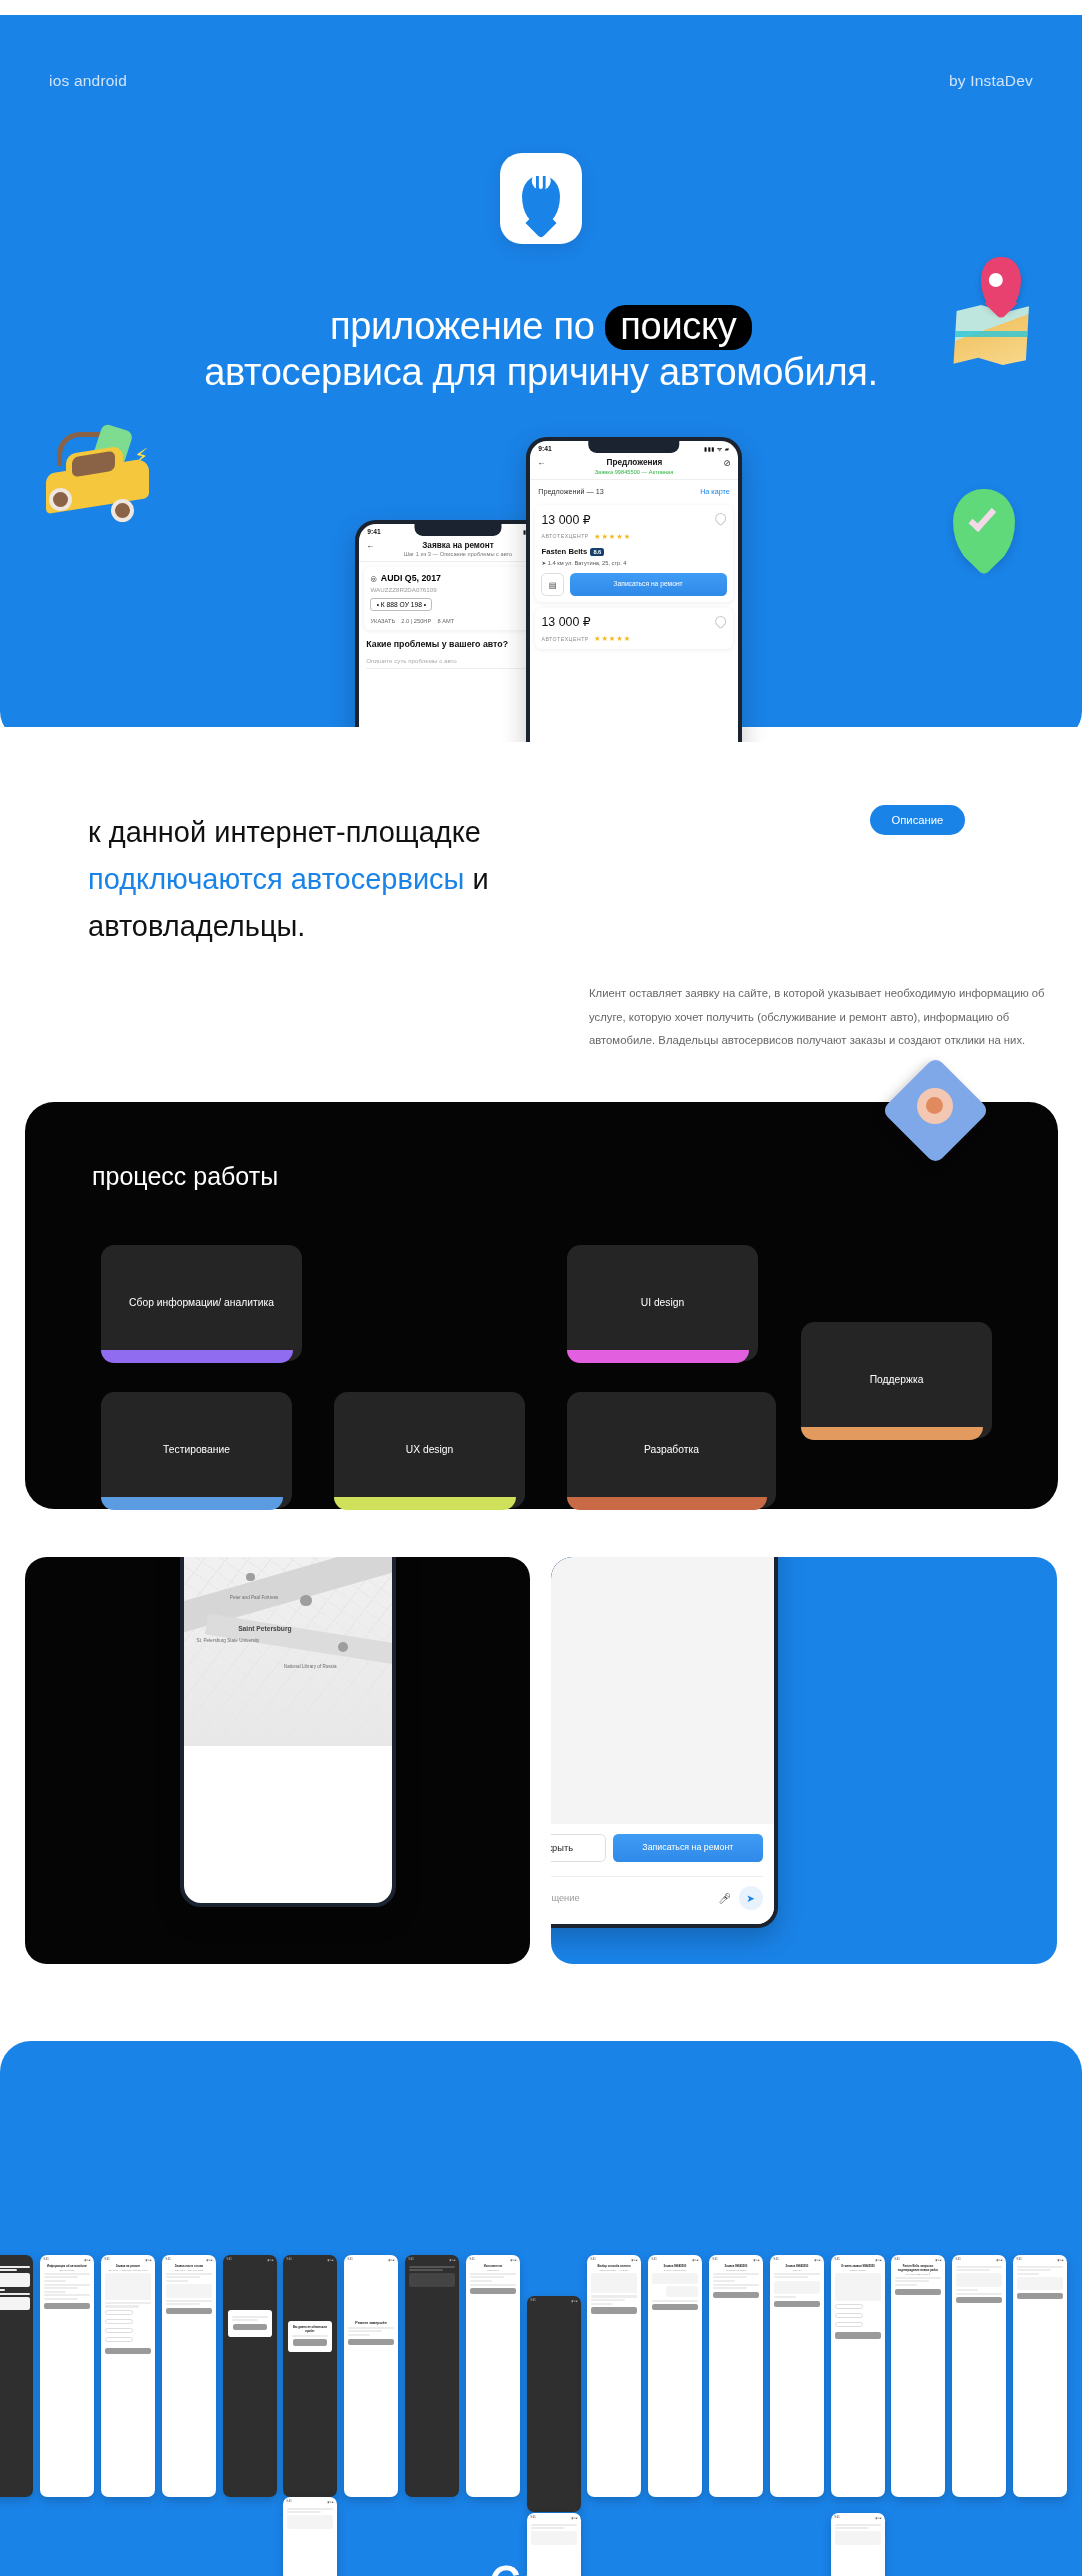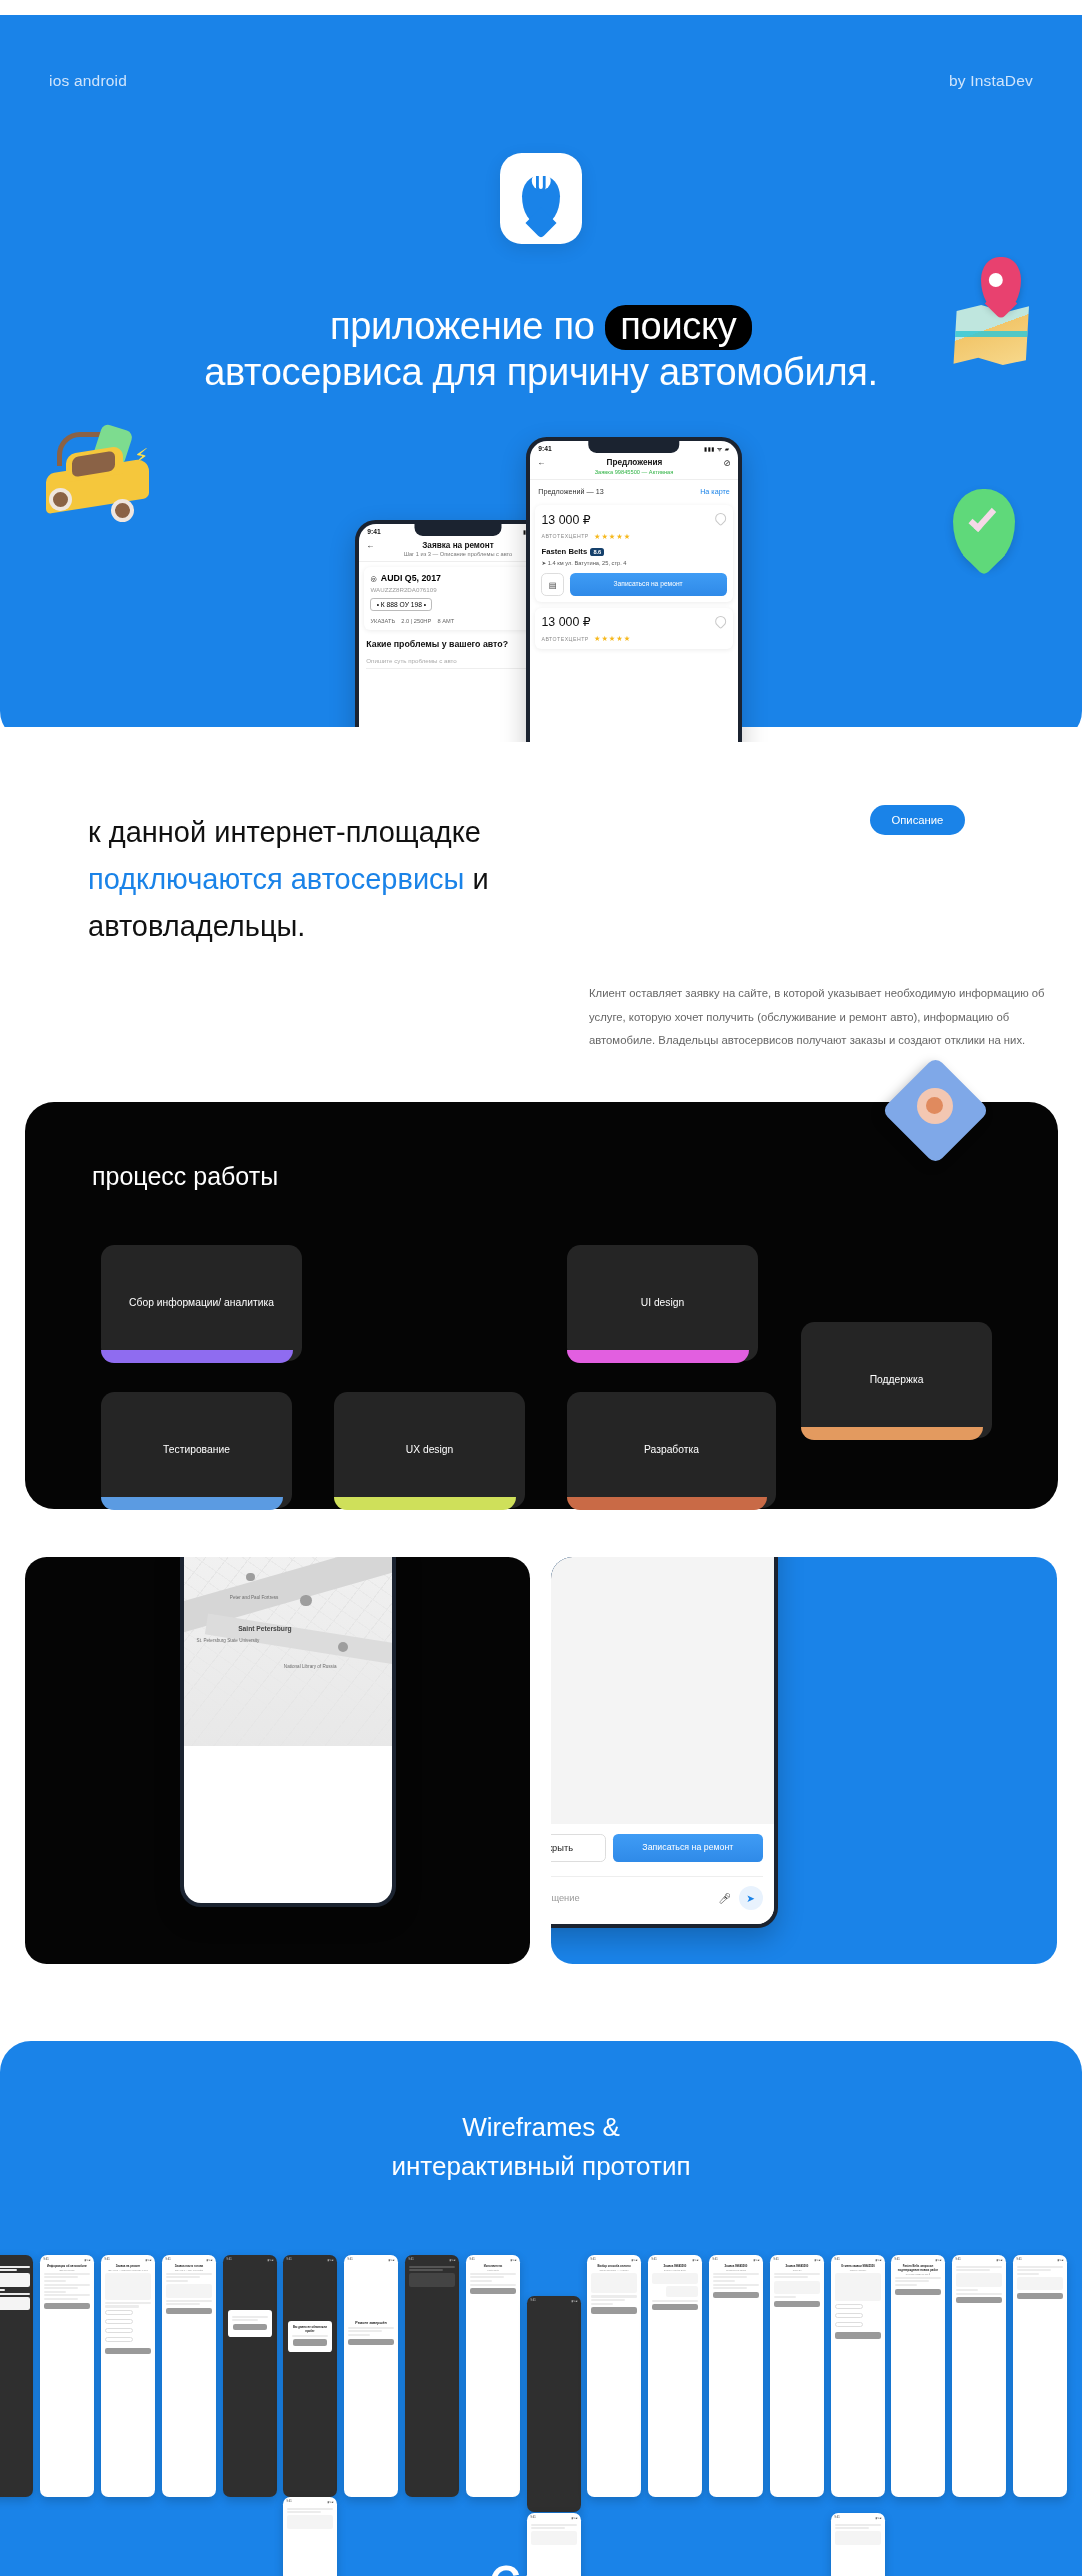--- a/index.html
+++ b/index.html
@@ -356,24 +356,20 @@
             <span style="font-size:10.3px;color:#333">🎤︎</span>
             <span style="width:24px;height:24px;border-radius:50%;background:#e8f2fd;color:#1a83e8;display:flex;align-items:center;justify-content:center;font-size:10.3px">➤</span>
           </div>
         </div>
       </div>
     </div>
   </div>
 </section>
 
 <section class="sec" id="wf">
-  <div id="wfTitle">
-    <span>Wireframes &amp;</span><br>
-    <span>интерактивный прототип</span>
-  </div>
 
   <div class="wfgrid">
     <div class="wfp dark" style="left:-20.6px">
         <div class="h">
           <span>▮ᯤ▰</span>
         </div>
         <div class="ln"></div>
         <div class="ln m"></div>
         <div class="blk"></div>
         <div class="ln s"></div>

